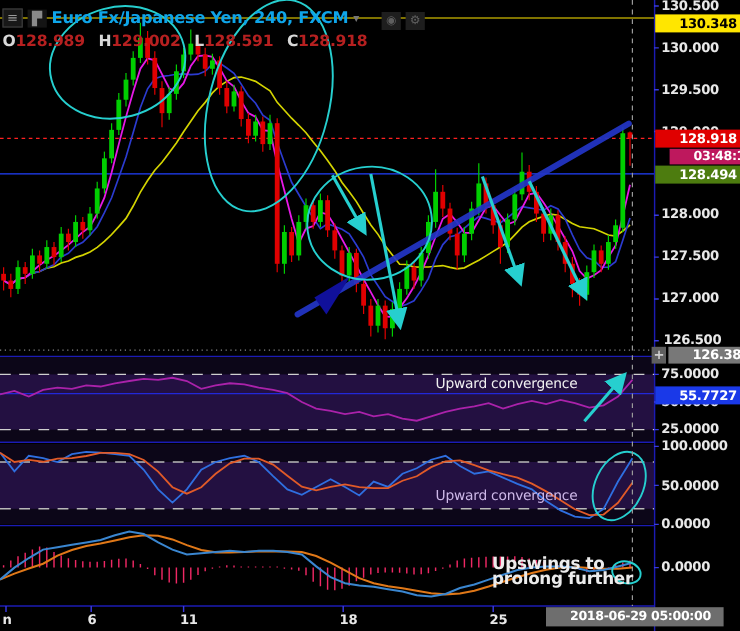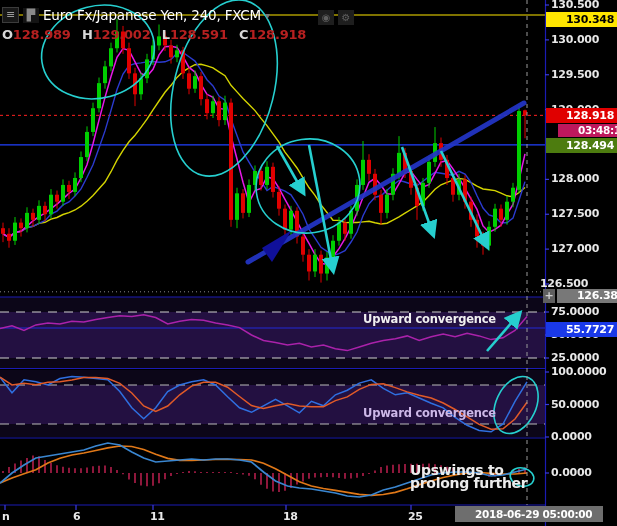--- a/index.html
+++ b/index.html
@@ -4,33 +4,33 @@
 <style>
   html,body{margin:0;padding:0;background:#000;}
   #app{position:relative;width:617px;height:526px;background:#000;overflow:hidden;
        font-family:"DejaVu Sans",sans-serif;}
   #chart-svg{position:absolute;left:0;top:0;}
   
   #header{position:absolute;left:2px;top:7px;display:flex;align-items:center;gap:4px;z-index:30;}
   .hambtn{width:15px;height:14px;background:#181818;border:1px solid #3c3c3c;color:#9a9a9a;
           font-size:11px;line-height:13px;text-align:center;cursor:pointer;}
   .logo{width:16px;height:15px;background:#141414;color:#8a8a8a;font-size:11px;line-height:15px;text-align:center;}
-  .symtitle{color:#ffffff;font-weight:normal;font-size:13.5px;letter-spacing:-0.2px;cursor:pointer;}
+  .symtitle{color:#0ea5e9;font-weight:bold;font-size:13.5px;letter-spacing:-0.2px;cursor:pointer;}
   .caret{color:#777;font-size:10px;cursor:pointer;}
   .iconbtn{position:absolute;top:10px;width:16px;height:15px;background:#1e1e1e;color:#5f5f5f;
            font-size:10px;line-height:15px;text-align:center;z-index:30;cursor:pointer;}
   #eye-btn{left:318px;} #gear-btn{left:338px;}
   
   #ohlc-row{position:absolute;left:2px;top:27px;z-index:30;font-size:13px;font-weight:bold;letter-spacing:-0.2px;}
   #ohlc-row .lt{color:#d8d8d8;} #ohlc-row .vl{color:#b62020;margin-right:7px;}
   
   #bubble{position:absolute;left:33px;top:245px;width:238px;height:48px;background:#10109a;
           border:1px solid #3a3ae0;border-radius:9px;z-index:20;padding:3px 0 0 8px;}
   #bubble div{color:#fff;font-weight:bold;font-size:11.5px;line-height:14.5px;letter-spacing:-0.4px;white-space:nowrap;}
-  .conv-label{position:absolute;font-weight:bold;font-size:11.5px;letter-spacing:-0.2px;z-index:20;white-space:nowrap;}
+  .conv-label{position:absolute;font-weight:normal;font-size:11.5px;letter-spacing:-0.2px;z-index:20;white-space:nowrap;}
   #rsi-conv{left:363px;top:312px;color:#f0f0f0;}
   #stoch-conv{left:363px;top:406px;color:#cdb8e8;}
   #macd-note{position:absolute;left:410px;top:464px;z-index:20;color:#ececec;font-weight:bold;
              font-size:14px;line-height:12.5px;letter-spacing:-0.3px;white-space:nowrap;}
   
   .tick-label{position:absolute;color:#e8e8e8;font-weight:bold;font-size:11px;letter-spacing:-0.3px;white-space:nowrap;}
   .badge{position:absolute;font-weight:bold;font-size:11px;letter-spacing:-0.3px;padding:0 20px;
          white-space:nowrap;z-index:25;}
   #badge-yellow{left:546px;top:12px;width:62px;background:#ffe600;color:#000;height:15px;line-height:15px;}
   #badge-price{left:546px;top:108px;width:62px;background:#e00000;color:#fff;height:15px;line-height:15px;}
@@ -403,21 +403,21 @@
   </div>
 
   <div id="price-axis">
       <div class="tick-label" style="left: 551px; top: -2px;">130.500</div>
       <div class="tick-label" style="left: 551px; top: 32.875px;">130.000</div>
       <div class="tick-label" style="left: 551px; top: 67.75px;">129.500</div>
       <div class="tick-label" style="left: 551px; top: 102.625px;">129.000</div>
       <div class="tick-label" style="left: 551px; top: 172.375px;">128.000</div>
       <div class="tick-label" style="left: 551px; top: 207.25px;">127.500</div>
       <div class="tick-label" style="left: 551px; top: 242.125px;">127.000</div>
-      <div class="tick-label" style="left: 540px; top: 277px;">126.500</div>
+      <div class="tick-label" style="left: 553px; top: 277px;">126.500</div>
       <div class="tick-label" style="left: 551px; top: 305px;">75.0000</div>
       <div class="tick-label" style="left: 551px; top: 328px;">50.0000</div>
       <div class="tick-label" style="left: 551px; top: 351px;">25.0000</div>
       <div class="tick-label" style="left: 551px; top: 365px;">100.0000</div>
       <div class="tick-label" style="left: 551px; top: 397.5px;">50.0000</div>
       <div class="tick-label" style="left: 551px; top: 430px;">0.0000</div>
       <div class="tick-label" style="left: 551px; top: 466px;">0.0000</div>
     </div>
   <div id="time-axis">
       <div class="tick-label" style="left: 2px; top: 510px;">n</div>

